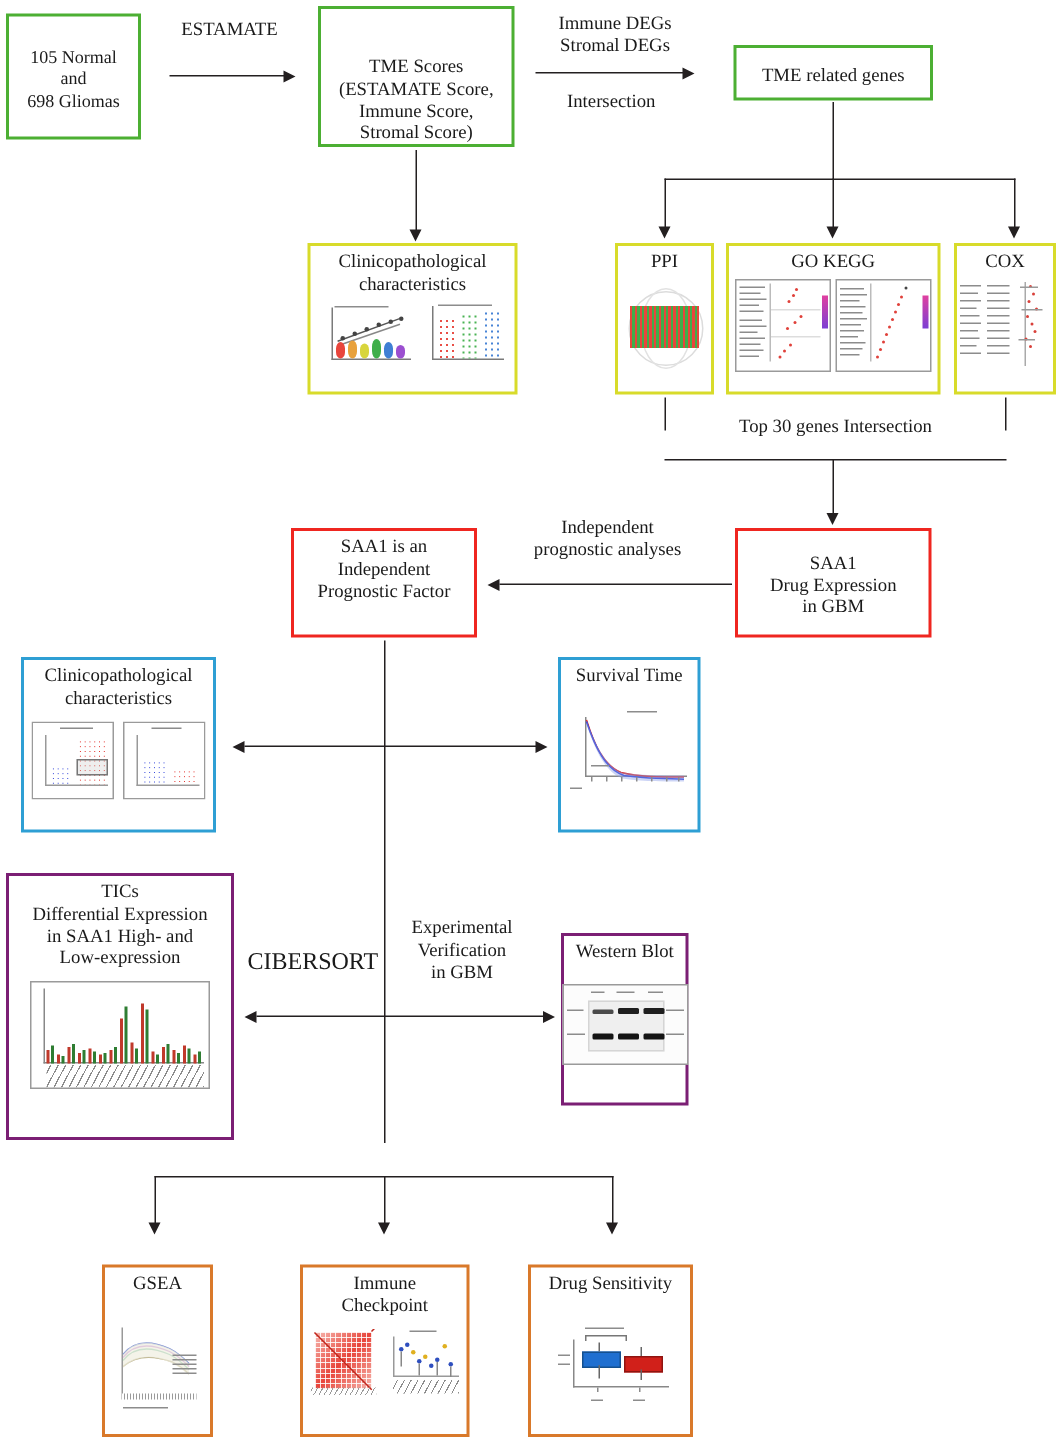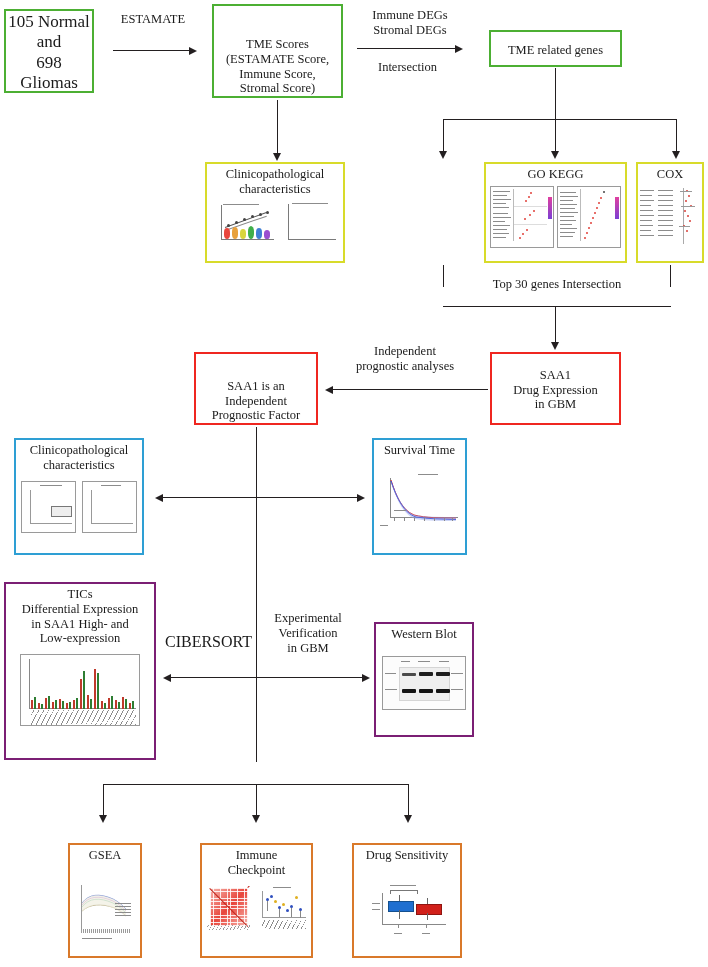--- a/index.html
+++ b/index.html
@@ -90,21 +90,21 @@
   .tickrow i { position: absolute; width: 0.6px; height: 3px; background: #8a8a8a; top: 0; }
   .lbl-micro { position: absolute; background: #8c8c8c; height: 1px; }
   .dotc { position: absolute; border-radius: 50%; }
 </style>
 </head>
 <body>
 
 <div id="canvas">
 
   <div class="box b-green" style="left:4px; top:9px; width:90px; height:84px; justify-content:center;">
-    <div class="title" style="font-size:17px;">105 Normal
+    <div class="title" style="font-size:12px;">105 Normal
 and
 698 Gliomas</div>
   </div>
 
   <div class="elabel" style="left:104px; top:12px; width:98px; font-size:12.5px;">ESTAMATE</div>
   <div class="ln lnh" style="left:113px; top:50px; width:78px;"></div>
   <div class="arrow ar-right" style="left:189px; top:46.5px;"></div>
 
   <div class="box b-green" style="left:212px; top:4px; width:131px; height:94px; justify-content:flex-end;">
     <div class="title" style="font-size:12.5px;">TME Scores
@@ -170,20 +170,30 @@
         <div style="position:absolute; left:12px; bottom:8px; width:11px; height:27px; background:
           radial-gradient(circle at 50% 50%, #e8453c 18%, transparent 19%) 0 0/4px 4px; opacity:.95;"></div>
         <div style="position:absolute; left:27px; bottom:8px; width:11px; height:30px; background:
           radial-gradient(circle at 50% 50%, #3fae4a 18%, transparent 19%) 0 0/4px 4px; opacity:.95;"></div>
         <div style="position:absolute; left:42px; bottom:8px; width:11px; height:32px; background:
           radial-gradient(circle at 50% 50%, #3f7fd4 18%, transparent 19%) 0 0/4px 4px; opacity:.95;"></div>
       </div>
     </div>
   </div>
 
+  <div class="box b-yellow" style="left:410px; top:162px; width:66px; height:101px;">
+    <div class="title" style="font-size:12.5px;">PPI</div>
+    <div class="fig" style="width:56px; height:56px; margin-top:9px; position:relative;">
+      <div style="position:absolute; left:4px; top:3px; width:48px; height:48px; border:0.6px solid #dcdcdc; border-radius:50%;"></div>
+      <div style="position:absolute; left:12px; top:1px; width:32px; height:52px; border:0.6px solid #e2e2e2; border-radius:50%;"></div>
+      <div style="position:absolute; left:5px; top:13px; width:46px; height:28px; background:
+          repeating-linear-gradient(90deg,#e8453c 0 1.6px,#3fae4a 1.6px 3.2px),
+          repeating-linear-gradient(0deg,rgba(255,255,255,.65) 0 1.2px,transparent 1.2px 2.6px);"></div>
+    </div>
+  </div>
 
   <div class="box b-yellow" style="left:484px; top:162px; width:143px; height:101px;">
     <div class="title" style="font-size:12.5px;">GO  KEGG</div>
     <div class="fig" style="width:132px; height:62px; margin-top:4px; display:flex; gap:3px;">
       <div class="fig fig-frame" style="width:64px; height:62px; position:relative;">
         <div style="position:absolute; left:0; top:0; width:22px; height:100%;">
           <div class="lbl-micro" style="left:2px; top:4px;  width:17px;"></div>
           <div class="lbl-micro" style="left:2px; top:8px;  width:14px;"></div>
           <div class="lbl-micro" style="left:2px; top:12px; width:18px;"></div>
           <div class="lbl-micro" style="left:2px; top:16px; width:13px;"></div>
@@ -294,21 +304,21 @@
   <div class="elabel" style="left:441px; top:277px; width:232px; font-size:12.5px;">Top 30 genes Intersection</div>
   <div class="ln lnv" style="left:555px; top:306px; height:38px;"></div>
   <div class="arrow ar-down" style="left:550.8px; top:342px;"></div>
 
   <div class="box b-red" style="left:490px; top:352px; width:131px; height:73px; justify-content:center;">
     <div class="title" style="font-size:12.5px;">SAA1
 Drug Expression
 in GBM</div>
   </div>
 
-  <div class="box b-red" style="left:194px; top:352px; width:124px; height:73px; justify-content:flex-end;">
+  <div class="box b-red" style="left:194px; top:352px; width:124px; height:73px; justify-content:flex-start;">
     <div class="title" style="font-size:12.5px;">SAA1 is an
 Independent
 Prognostic Factor</div>
   </div>
 
   <div class="elabel" style="left:322px; top:344px; width:166px; font-size:12.5px;">Independent
 prognostic analyses</div>
   <div class="ln lnh" style="left:333px; top:389px; width:155px;"></div>
   <div class="arrow ar-left" style="left:325px; top:385.5px;"></div>
 
@@ -416,21 +426,21 @@
 
   <div class="elabel" style="left:165px; top:632px; width:86px; font-size:16px;">CIBERSORT</div>
   <div class="elabel" style="left:262px; top:611px; width:92px; font-size:12.5px;">Experimental
 Verification
 in GBM</div>
 
   <div class="ln lnh" style="left:171px; top:677px; width:193px;"></div>
   <div class="arrow ar-left" style="left:163px; top:673.5px;"></div>
   <div class="arrow ar-right" style="left:362px; top:673.5px;"></div>
 
-  <div class="box b-purple" style="left:374px; top:622px; width:100px; height:115px;">
+  <div class="box b-purple" style="left:374px; top:622px; width:85px; height:115px;">
     <div class="title" style="font-size:12.5px;">Western Blot</div>
     <div class="fig fig-frame" style="width:84px; height:54px; margin-top:14px; position:relative; background:#fcfcfc;">
       <div style="position:absolute; left:16px; top:2px; right:15px; height:5px;">
         <div class="lbl-micro" style="left:2px;  top:2px; width:9px;"></div>
         <div class="lbl-micro" style="left:19px; top:2px; width:12px;"></div>
         <div class="lbl-micro" style="left:40px; top:2px; width:10px;"></div>
       </div>
       <div style="position:absolute; left:1px; top:16px; width:14px;">
         <div class="lbl-micro" style="left:1px; top:0px;  width:11px;"></div>
         <div class="lbl-micro" style="left:1px; top:16px; width:12px;"></div>

